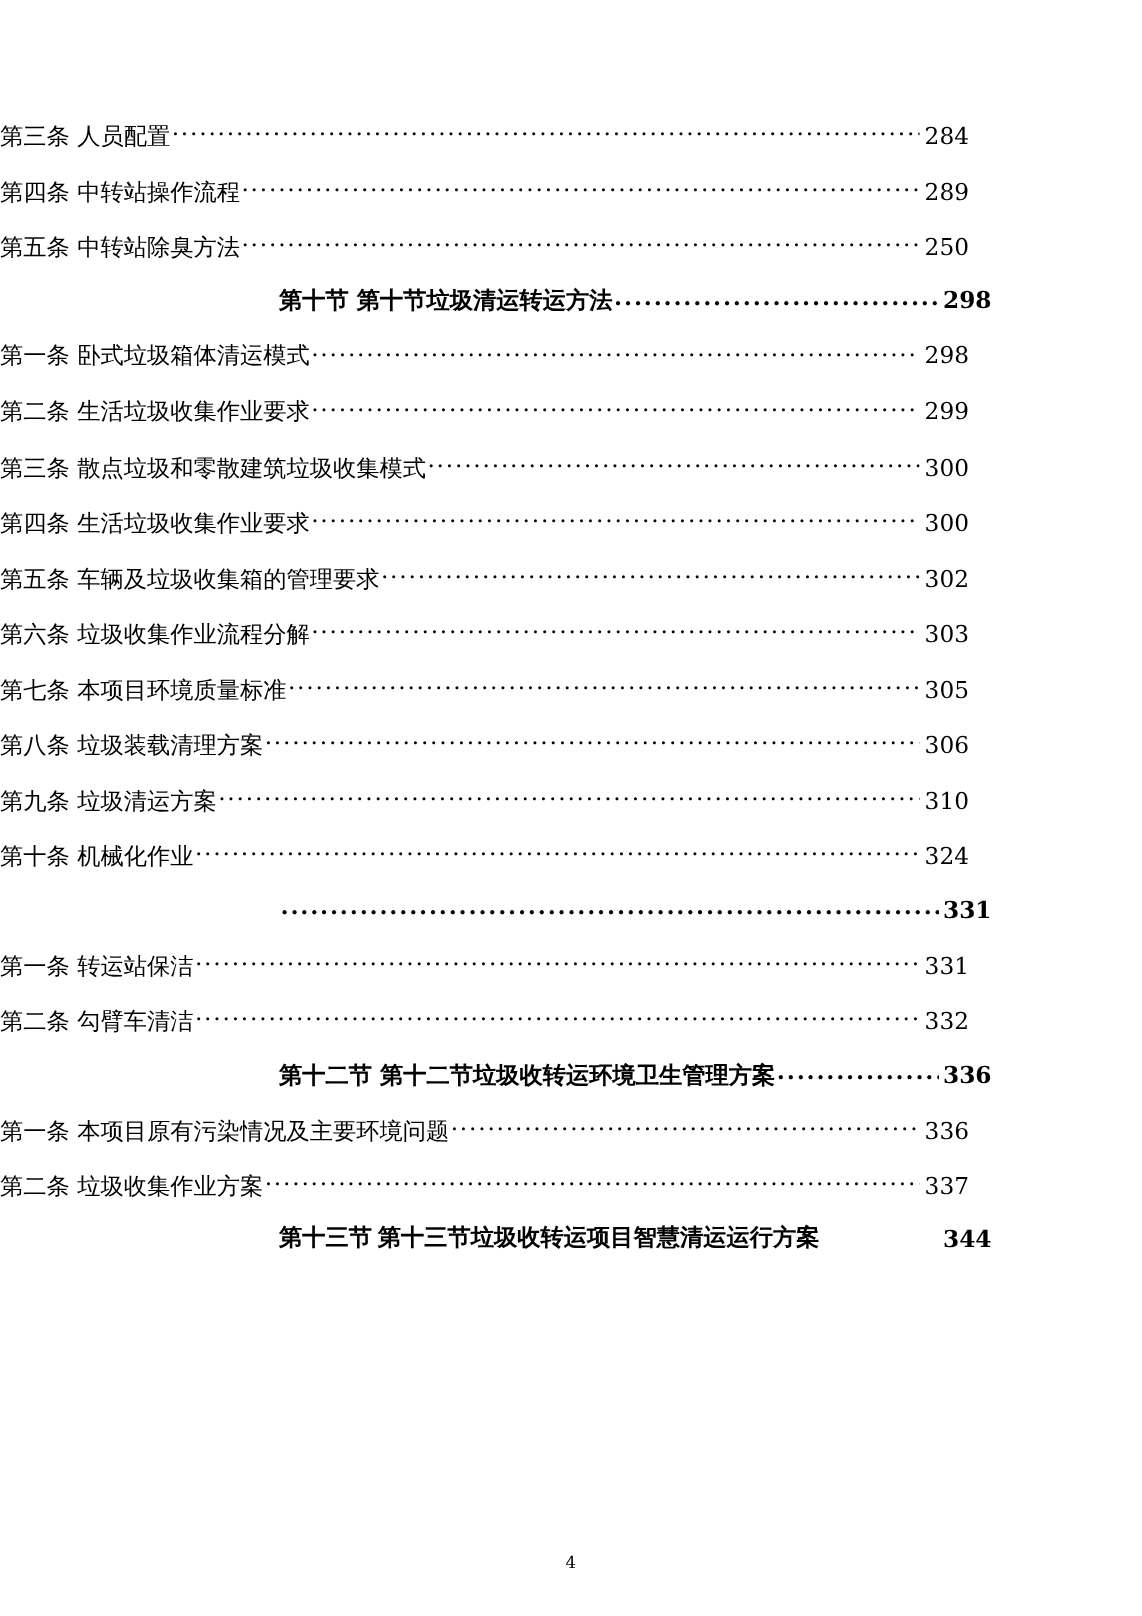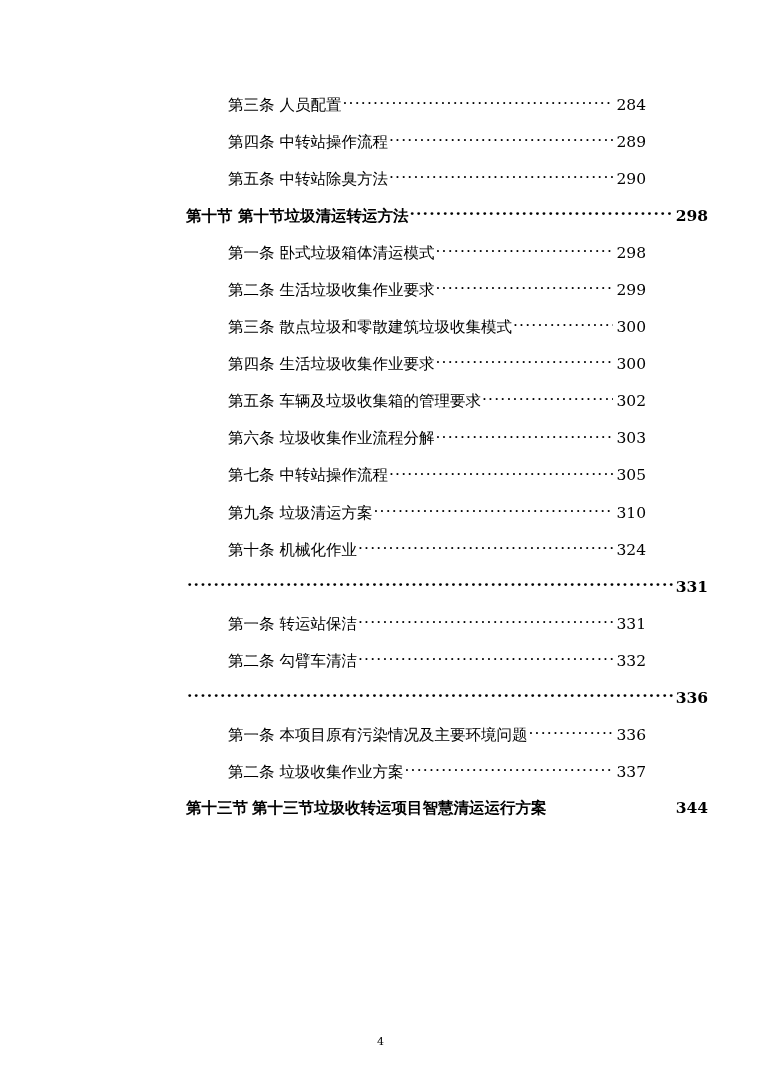--- a/index.html
+++ b/index.html
@@ -28,27 +28,26 @@
     display: flex;
     align-items: baseline;
     font-size: 15.5px;
     color: #000000;
     line-height: 1.2;
     margin: 0 0 17px 0;
     white-space: nowrap;
   }
   .toc-row.lvl1 {
     padding-left: 186px;
-    padding-right: 53px;
+    padding-right: 100px;
     font-weight: bold;
+    align-items: center;
   }
   .toc-row.lvl2 {
-    padding-left: 228px;
     padding-right: 115px;
-    margin-top: 14px;
   }
   .label {
     flex: 0 0 auto;
   }
   .leader {
     flex: 1 1 auto;
     overflow: hidden;
     position: relative;
     height: 1em;
     margin: 0 1px;
@@ -97,21 +96,21 @@
         <span class="page-no">284</span>
       </div>
       <div class="toc-row lvl2">
         <span class="label">第四条  中转站操作流程</span>
         <span class="leader"></span>
         <span class="page-no">289</span>
       </div>
       <div class="toc-row lvl2">
         <span class="label">第五条  中转站除臭方法</span>
         <span class="leader"></span>
-        <span class="page-no">290</span>
+        <span class="page-no">250</span>
       </div>
       <div class="toc-row lvl1">
         <span class="label">第十节  第十节垃圾清运转运方法</span>
         <span class="leader"></span>
         <span class="page-no">298</span>
       </div>
       <div class="toc-row lvl2">
         <span class="label">第一条  卧式垃圾箱体清运模式</span>
         <span class="leader"></span>
         <span class="page-no">298</span>
@@ -135,25 +134,30 @@
         <span class="label">第五条  车辆及垃圾收集箱的管理要求</span>
         <span class="leader"></span>
         <span class="page-no">302</span>
       </div>
       <div class="toc-row lvl2">
         <span class="label">第六条  垃圾收集作业流程分解</span>
         <span class="leader"></span>
         <span class="page-no">303</span>
       </div>
       <div class="toc-row lvl2">
-        <span class="label">第七条  中转站操作流程</span>
+        <span class="label">第七条  本项目环境质量标准</span>
         <span class="leader"></span>
         <span class="page-no">305</span>
       </div>
       <div class="toc-row lvl2">
+        <span class="label">第八条  垃圾装载清理方案</span>
+        <span class="leader"></span>
+        <span class="page-no">306</span>
+      </div>
+      <div class="toc-row lvl2">
         <span class="label">第九条  垃圾清运方案</span>
         <span class="leader"></span>
         <span class="page-no">310</span>
       </div>
       <div class="toc-row lvl2">
         <span class="label">第十条  机械化作业</span>
         <span class="leader"></span>
         <span class="page-no">324</span>
       </div>
       <div class="toc-row lvl1">
@@ -164,20 +168,21 @@
         <span class="label">第一条  转运站保洁</span>
         <span class="leader"></span>
         <span class="page-no">331</span>
       </div>
       <div class="toc-row lvl2">
         <span class="label">第二条  勾臂车清洁</span>
         <span class="leader"></span>
         <span class="page-no">332</span>
       </div>
       <div class="toc-row lvl1">
+        <span class="label">第十二节  第十二节垃圾收转运环境卫生管理方案</span>
         <span class="leader"></span>
         <span class="page-no">336</span>
       </div>
       <div class="toc-row lvl2">
         <span class="label">第一条  本项目原有污染情况及主要环境问题</span>
         <span class="leader"></span>
         <span class="page-no">336</span>
       </div>
       <div class="toc-row lvl2">
         <span class="label">第二条  垃圾收集作业方案</span>

